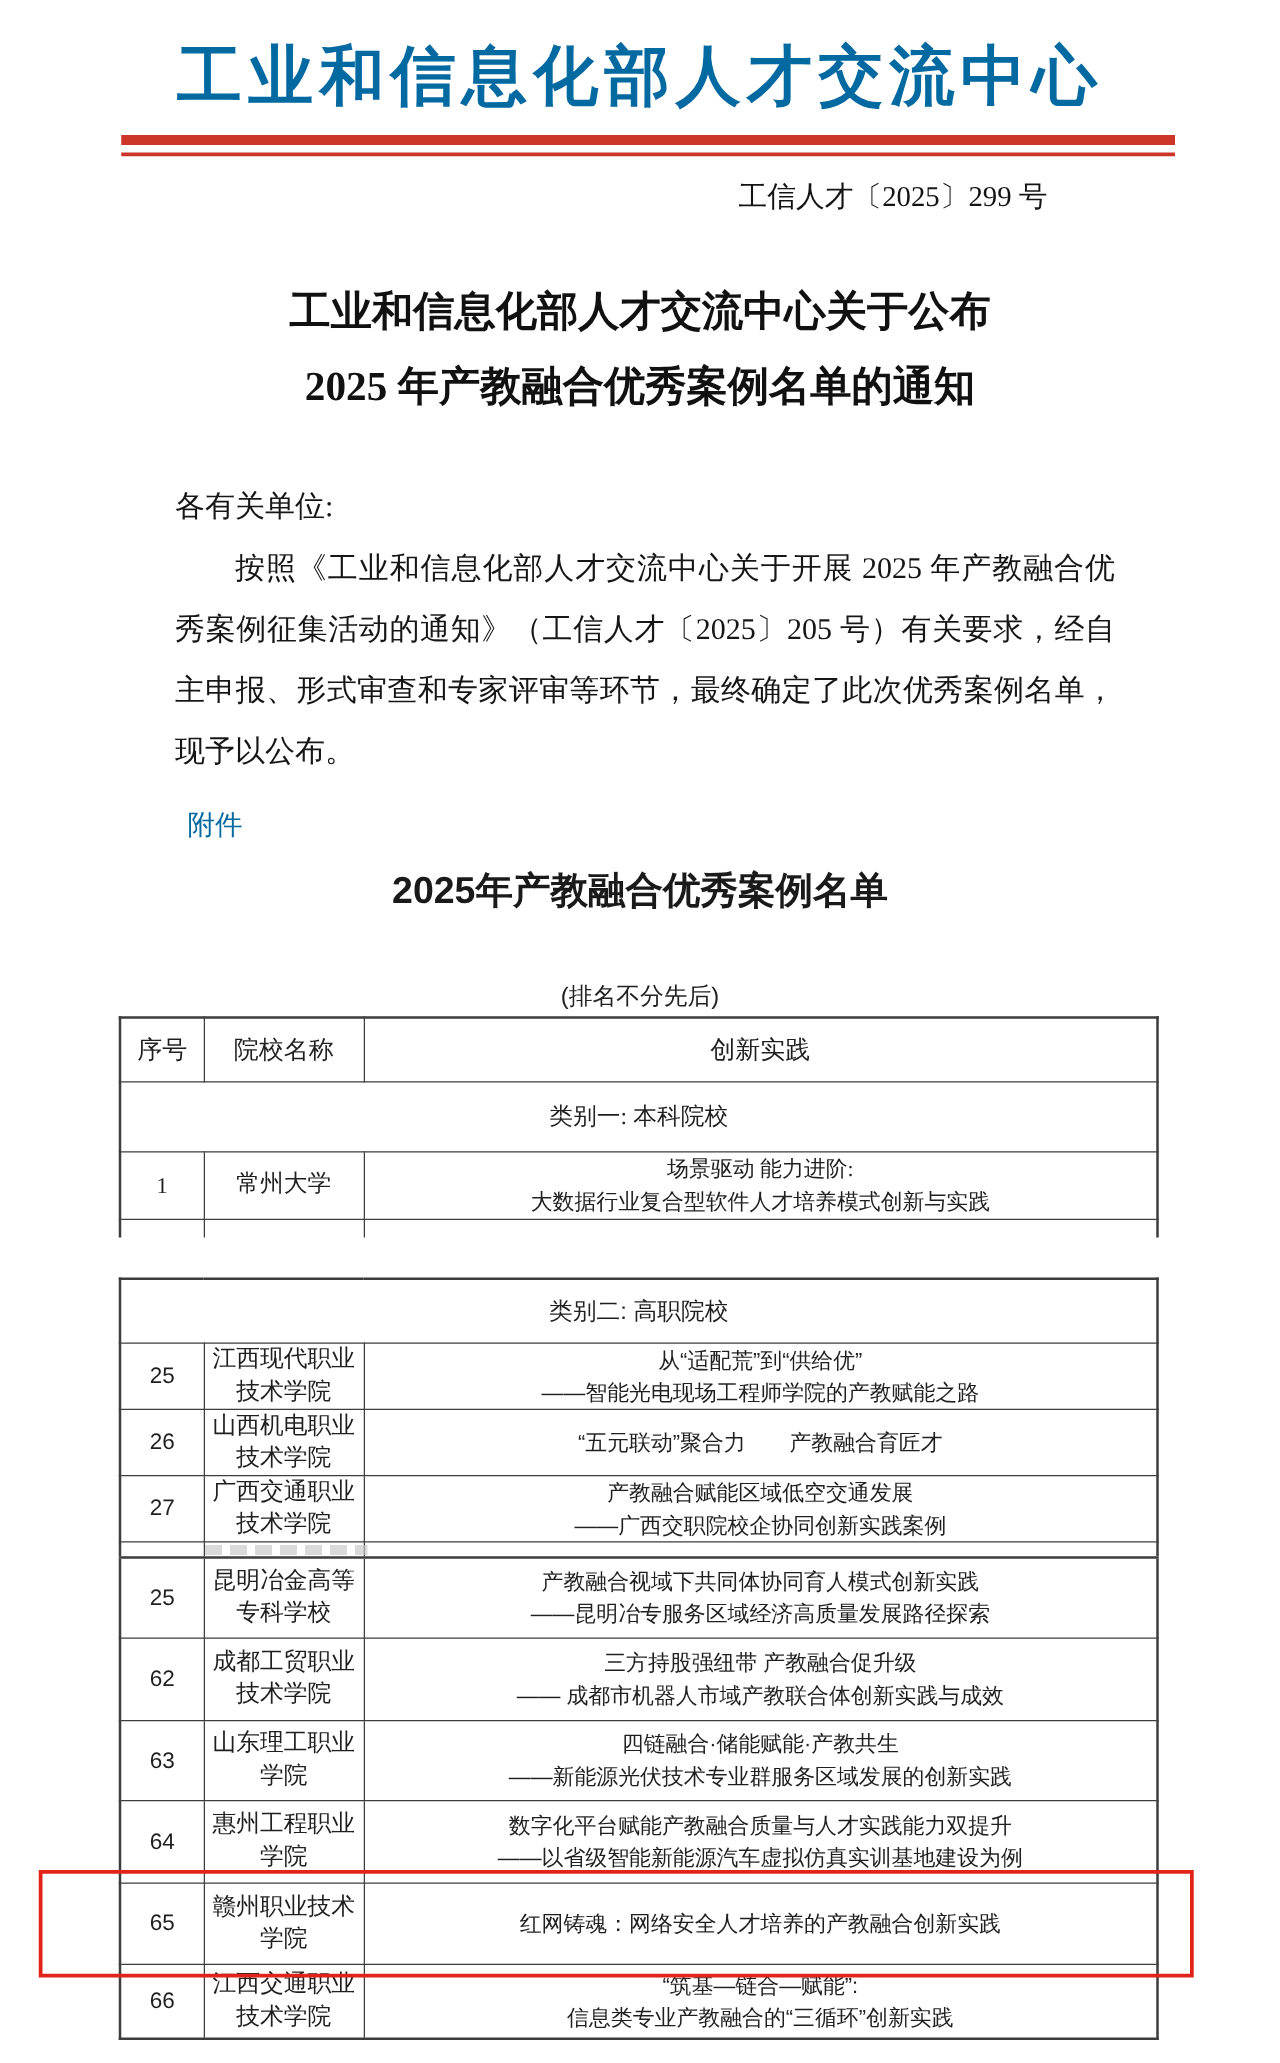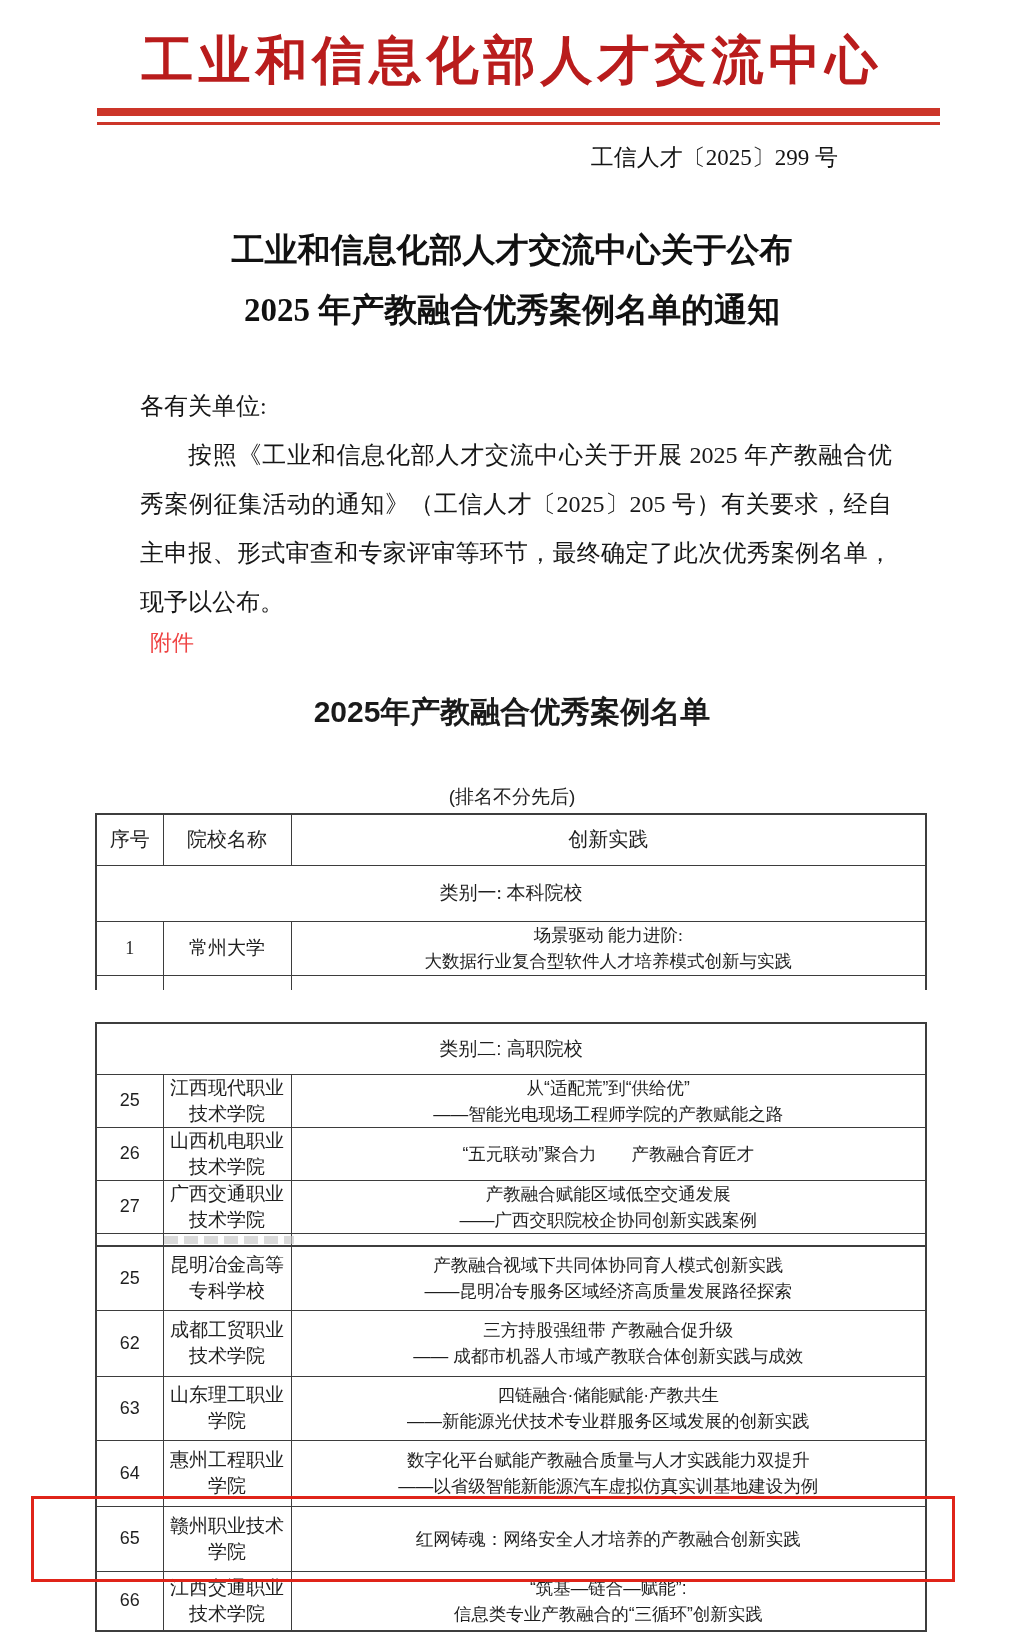--- a/index.html
+++ b/index.html
@@ -15,21 +15,21 @@
     color: #1c1c1c;
   }
   
   .org-name {
     position: absolute;
     top: 26px; left: 0; width: 100%;
     text-align: center;
     font-size: 52px;
     font-weight: bold;
     letter-spacing: 5px;
-    color: #b91c1c;
+    color: #0369a1;
     font-family: "Liberation Serif", "DejaVu Serif", serif;
   }
   .rule-thick {
     position: absolute;
     top: 108px; left: 97px; width: 843px; height: 8px;
     background: #cc3529;
   }
   .rule-thin {
     position: absolute;
     top: 122px; left: 97px; width: 843px; height: 3px;
@@ -57,23 +57,23 @@
     top: 382px; left: 140px; width: 752px;
     font-size: 24px;
     line-height: 49px;
     text-align: justify;
     color: #161616;
   }
   .letter-body .salutation { text-indent: 0; }
   .letter-body .para { text-indent: 2em; }
   .attachment-label {
     position: absolute;
-    top: 628px; left: 150px;
+    top: 645px; left: 150px;
     font-size: 22px;
-    color: #ef4444;
+    color: #0369a1;
   }
   
   .annex-title {
     position: absolute;
     top: 692px; left: 0; width: 100%;
     text-align: center;
     font-family: "Liberation Sans", "DejaVu Sans", sans-serif;
     font-weight: bold;
     font-size: 30px;
     color: #1a1a1a;

